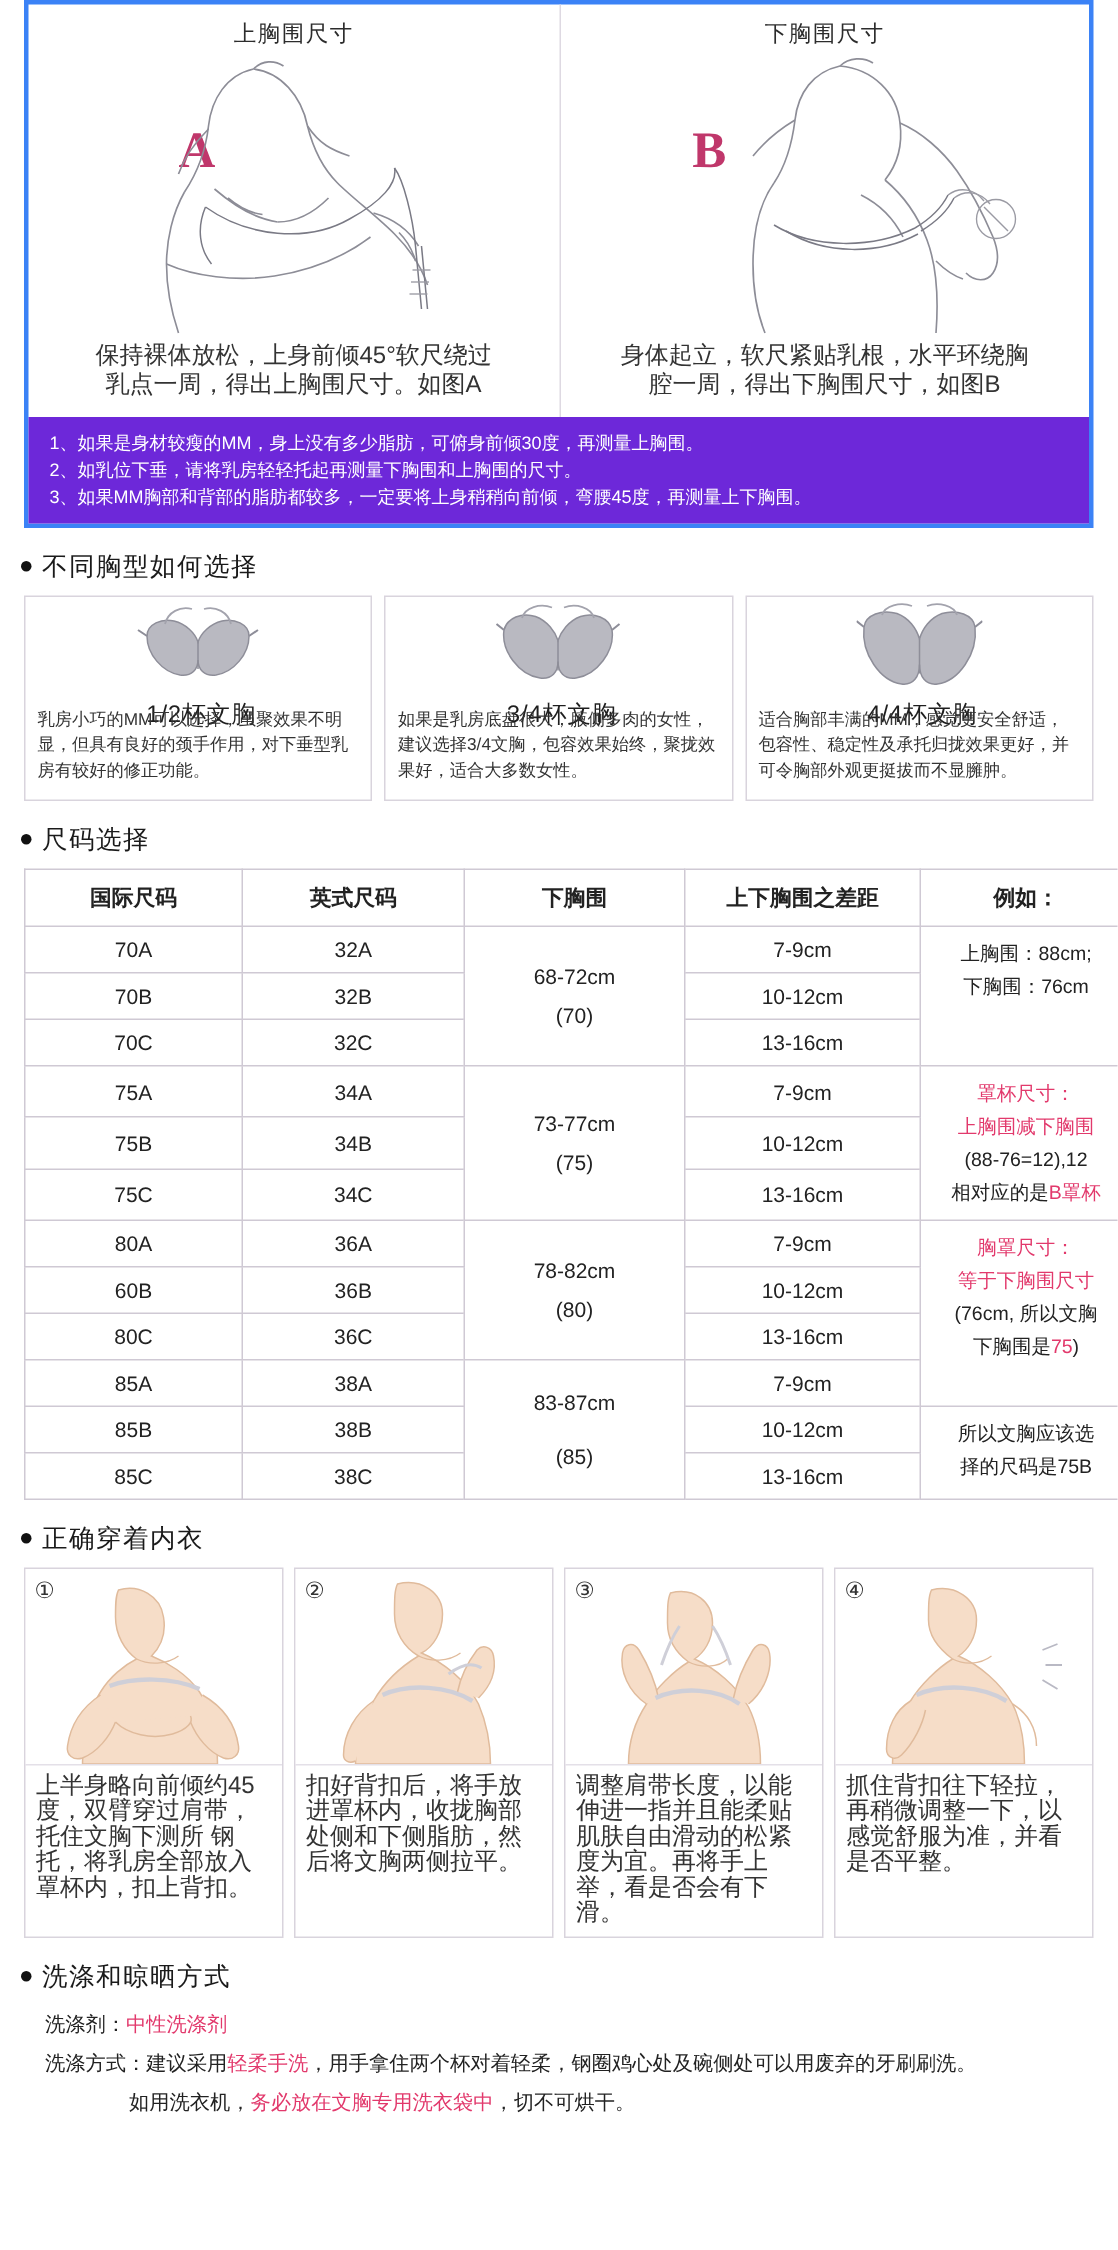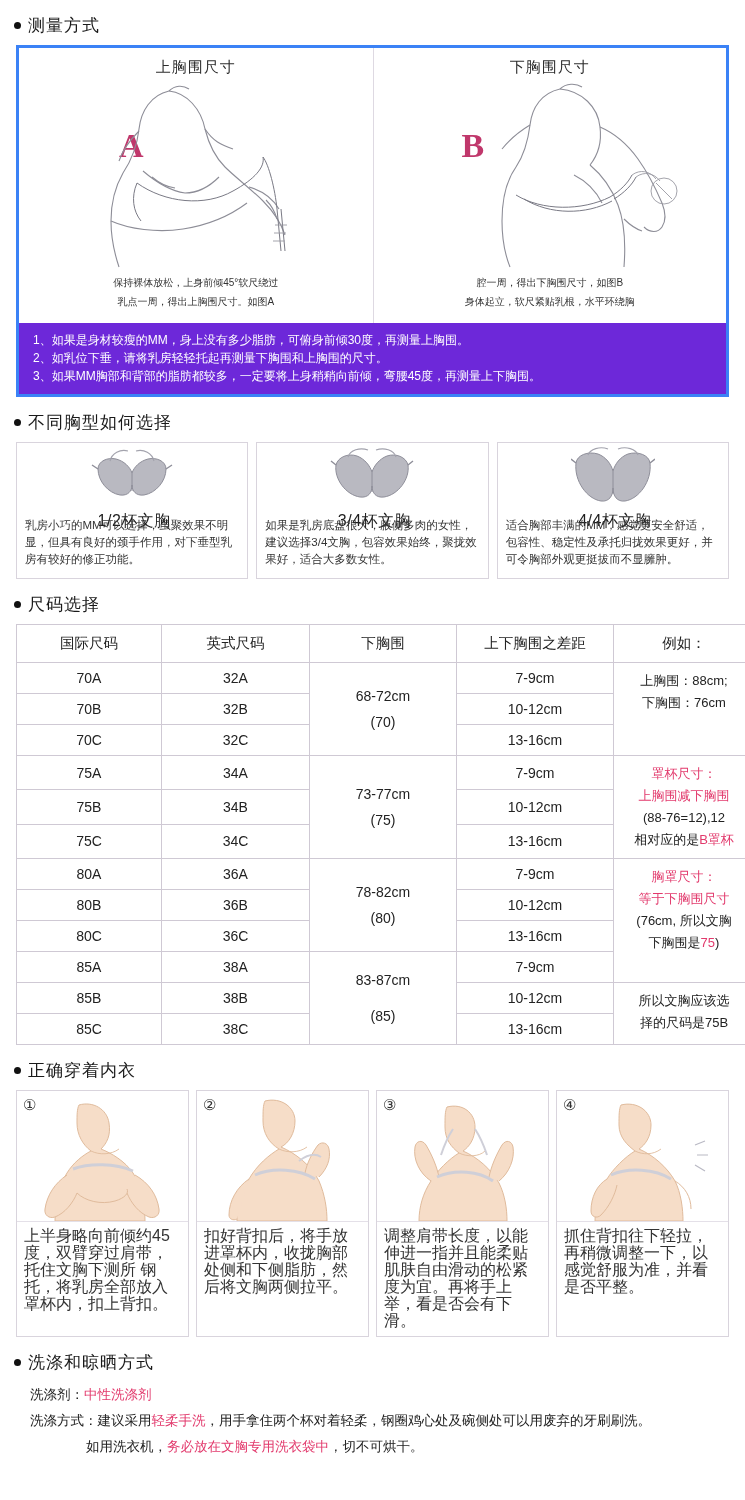--- a/index.html
+++ b/index.html
@@ -65,21 +65,21 @@
   }
   .art .big-letter {
     position: absolute;
     font-size: 34px;
     color: #c0376b;
     font-family: "Liberation Serif", serif;
     font-weight: bold;
   }
   .art svg { position: absolute; left: 0; top: 0; }
   .mc-caption {
-    font-size: 10px;
+    font-size: 16px;
     line-height: 19px;
     color: #333;
     text-align: center;
     padding: 4px 22px 12px;
   }
   .notes {
     background: #6d28d9;
     color: #ffffff;
     font-size: 12px;
     line-height: 18px;
@@ -130,21 +130,21 @@
     font-size: 14px;
     table-layout: fixed;
   }
   table.size th, table.size td {
     border: 1px solid #cfc9d4;
     text-align: center;
     padding: 7px 2px;
     color: #222;
   }
   table.size th {
-    font-weight: normal;
+    font-weight: bold;
     font-size: 14.5px;
     padding: 9px 2px;
   }
   .col1 { width: 140px; }
   .col2 { width: 143px; }
   .col3 { width: 142px; }
   .col4 { width: 152px; }
   .col5 { width: 136px; }
   td.example {
     text-align: left;
@@ -194,24 +194,20 @@
   }
   .wash .red { color: #e2396c; }
   .wash .ln { white-space: nowrap; }
   .indent { padding-left: 56px; }
 </style>
 </head>
 <body>
 
 <div class="page">
 
-  <div class="sec-head">
-    <span class="dot"></span>
-    <span class="txt">测量方式</span>
-  </div>
 
   <div class="measure-box">
     <div class="measure-cols">
       <div class="measure-col">
         <div class="mc-title">上胸围尺寸</div>
         <div class="art">
           <div class="big-letter" style="left:100px;top:48px;">A</div>
           <svg width="360" height="190" viewBox="0 0 360 190">
             <g fill="none" stroke="#8d8d97" stroke-width="1.1">
               <path d="M150 12 C168 14 182 30 186 50 C190 66 196 78 206 88 C216 98 232 110 244 122 C254 132 262 144 266 156"></path>
@@ -272,22 +268,22 @@
             </g>
             <g fill="none" stroke="#9a9aa3" stroke-width="0.9">
               <path d="M258 96 C266 90 276 92 282 100"></path>
               <path d="M262 98 C270 92 280 94 286 102"></path>
               <circle cx="290" cy="112" r="13"></circle>
               <path d="M282 104 L298 120"></path>
             </g>
           </svg>
         </div>
         <div class="mc-caption">
+          <div>身体起立，软尺紧贴乳根，水平环绕胸</div>
           <div>腔一周，得出下胸围尺寸，如图B</div>
-          <div>身体起立，软尺紧贴乳根，水平环绕胸</div>
         </div>
       </div>
     </div>
     <div class="notes">
       <div>1、如果是身材较瘦的MM，身上没有多少脂肪，可俯身前倾30度，再测量上胸围。</div>
       <div>2、如乳位下垂，请将乳房轻轻托起再测量下胸围和上胸围的尺寸。</div>
       <div>3、如果MM胸部和背部的脂肪都较多，一定要将上身稍稍向前倾，弯腰45度，再测量上下胸围。</div>
     </div>
   </div>
 
@@ -412,21 +408,21 @@
         </td>
         <td>7-9cm</td>
         <td class="example" rowspan="4">
           <div class="ex-red">胸罩尺寸：</div>
           <div class="ex-red">等于下胸围尺寸</div>
           <div class="ex-blk">(76cm, 所以文胸</div>
           <div class="ex-blk"><span>下胸围是</span><span class="ex-red">75</span><span>)</span></div>
         </td>
       </tr>
       <tr>
-        <td>80B</td>
+        <td>60B</td>
         <td>36B</td>
         <td>10-12cm</td>
       </tr>
       <tr>
         <td>80C</td>
         <td>36C</td>
         <td>13-16cm</td>
       </tr>
 
       <tr>

